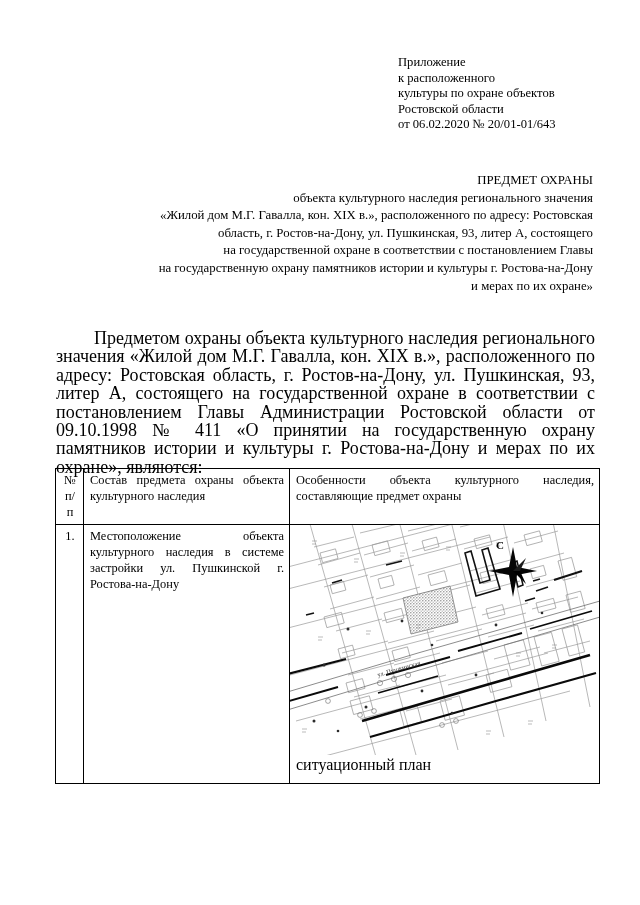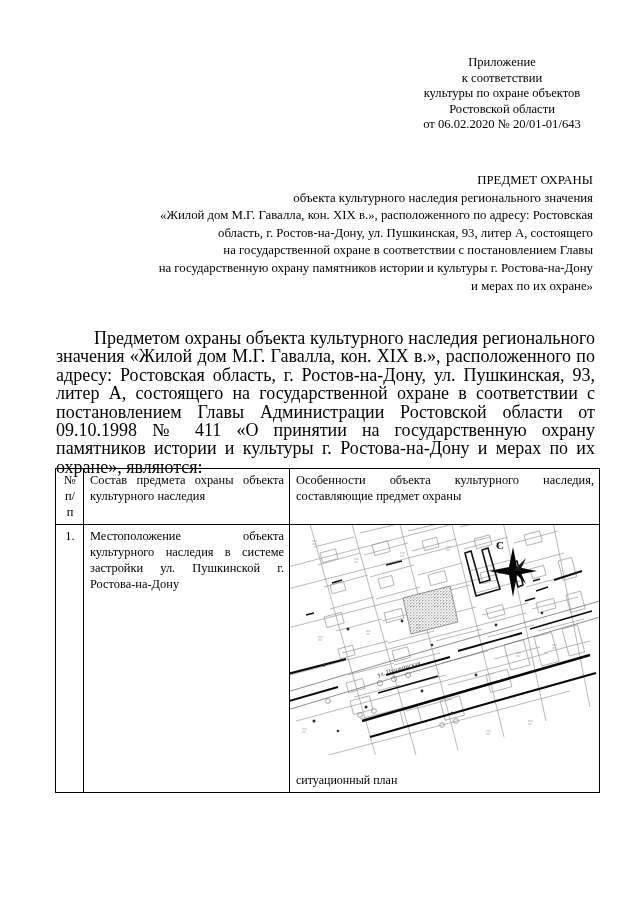--- a/index.html
+++ b/index.html
@@ -22,21 +22,20 @@
     height: 905px;
     overflow: hidden;
   }
 
   
   .doc-header {
     position: absolute;
     left: 398px;
     top: 55px;
     width: 208px;
-    text-align: center;
     font-size: 12.6px;
     line-height: 15.6px;
   }
   .doc-header div { white-space: nowrap; }
 
   
   .title-block {
     position: absolute;
     left: 47px;
     top: 172px;
@@ -94,35 +93,34 @@
   .map-wrap {
     position: relative;
     width: 100%;
     height: 230px;
     overflow: hidden;
     background: #ffffff;
   }
   .map-wrap svg { display: block; }
   .map-caption {
     padding: 2px 0 4px 6px;
-    font-size: 12px;
+    font-size: 16px;
     line-height: 15px;
-    margin-top: 16px;
   }
 
   .cell-text-pad { padding-top: 4px; }
 </style>
 </head>
 <body>
 
 <div class="page">
 
   <div class="doc-header">
     <div>Приложение</div>
-    <div>к соответствии</div>
+    <div>к расположенного</div>
     <div>культуры по охране объектов</div>
     <div>Ростовской области</div>
     <div>от 06.02.2020 № 20/01-01/643</div>
   </div>
 
   <div class="title-block">
     <div class="ln">ПРЕДМЕТ ОХРАНЫ</div>
     <div class="ln">объекта культурного наследия регионального значения</div>
     <div class="ln">«Жилой дом М.Г. Гавалла, кон. XIX в.», расположенного по адресу: Ростовская</div>
     <div class="ln">область, г. Ростов-на-Дону, ул. Пушкинская, 93, литер А, состоящего</div>

